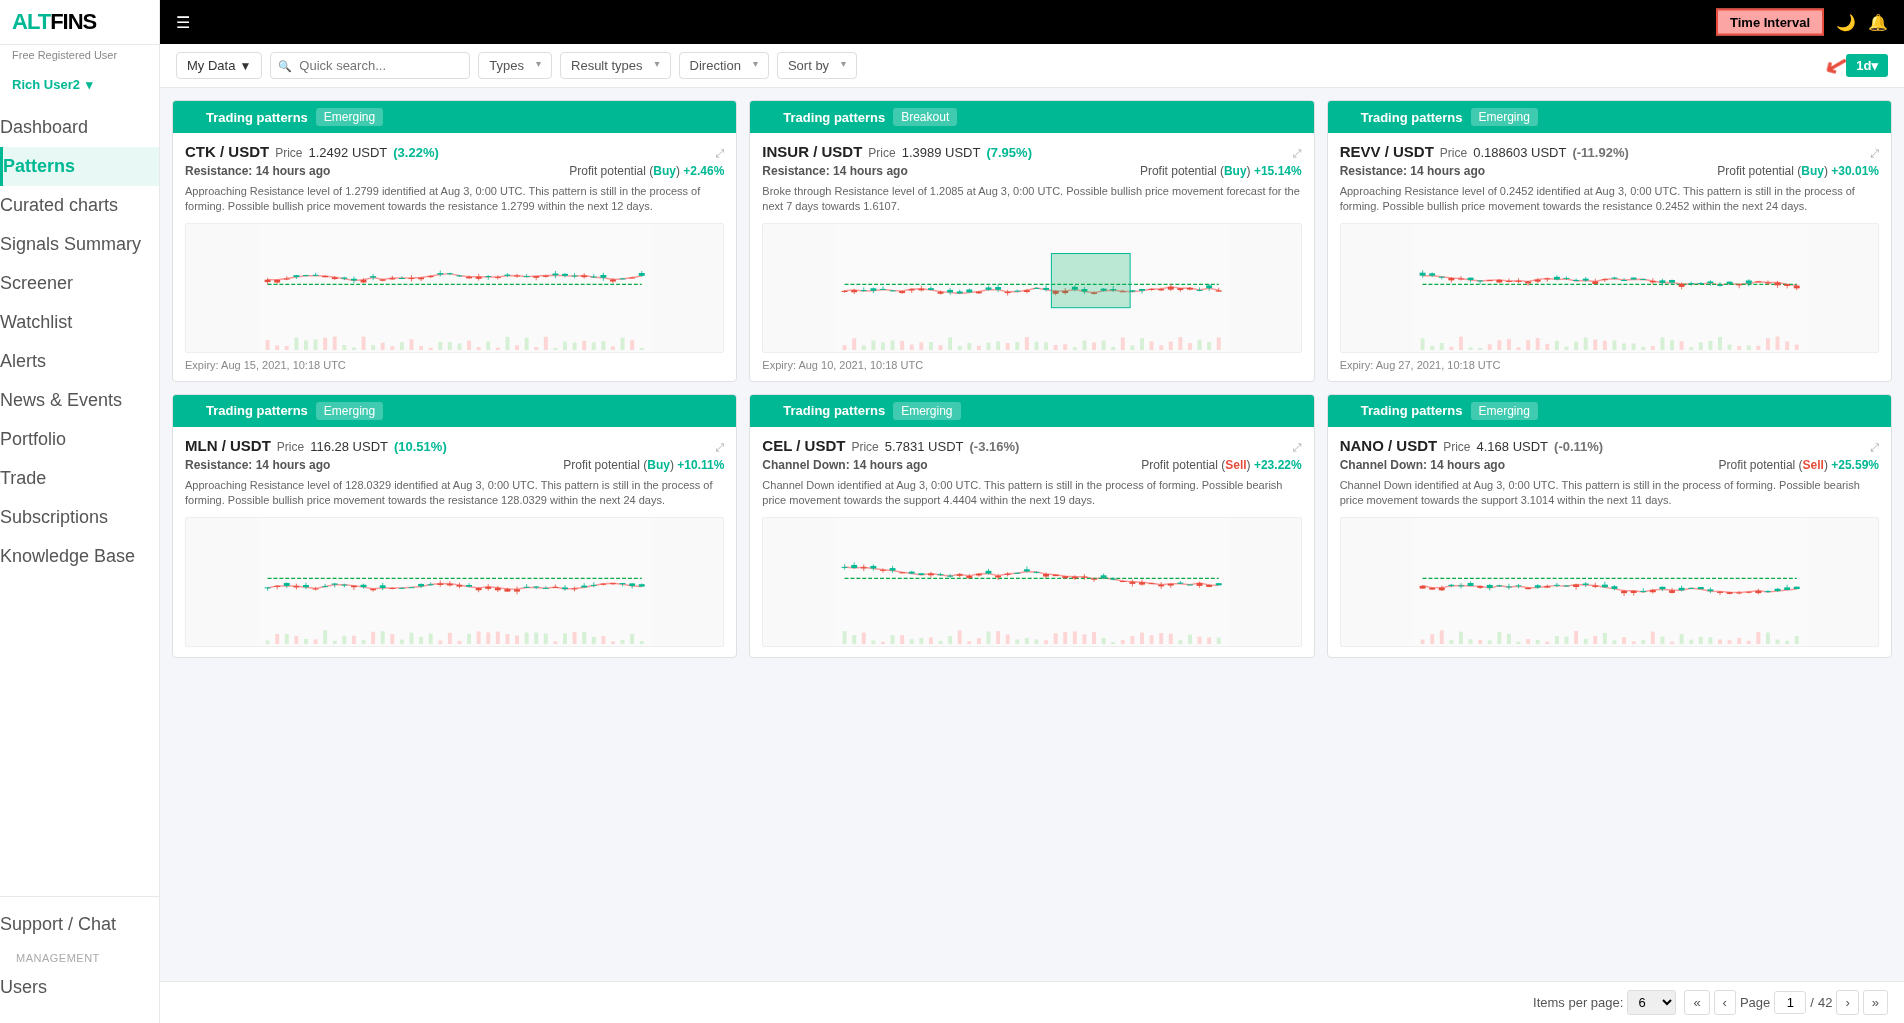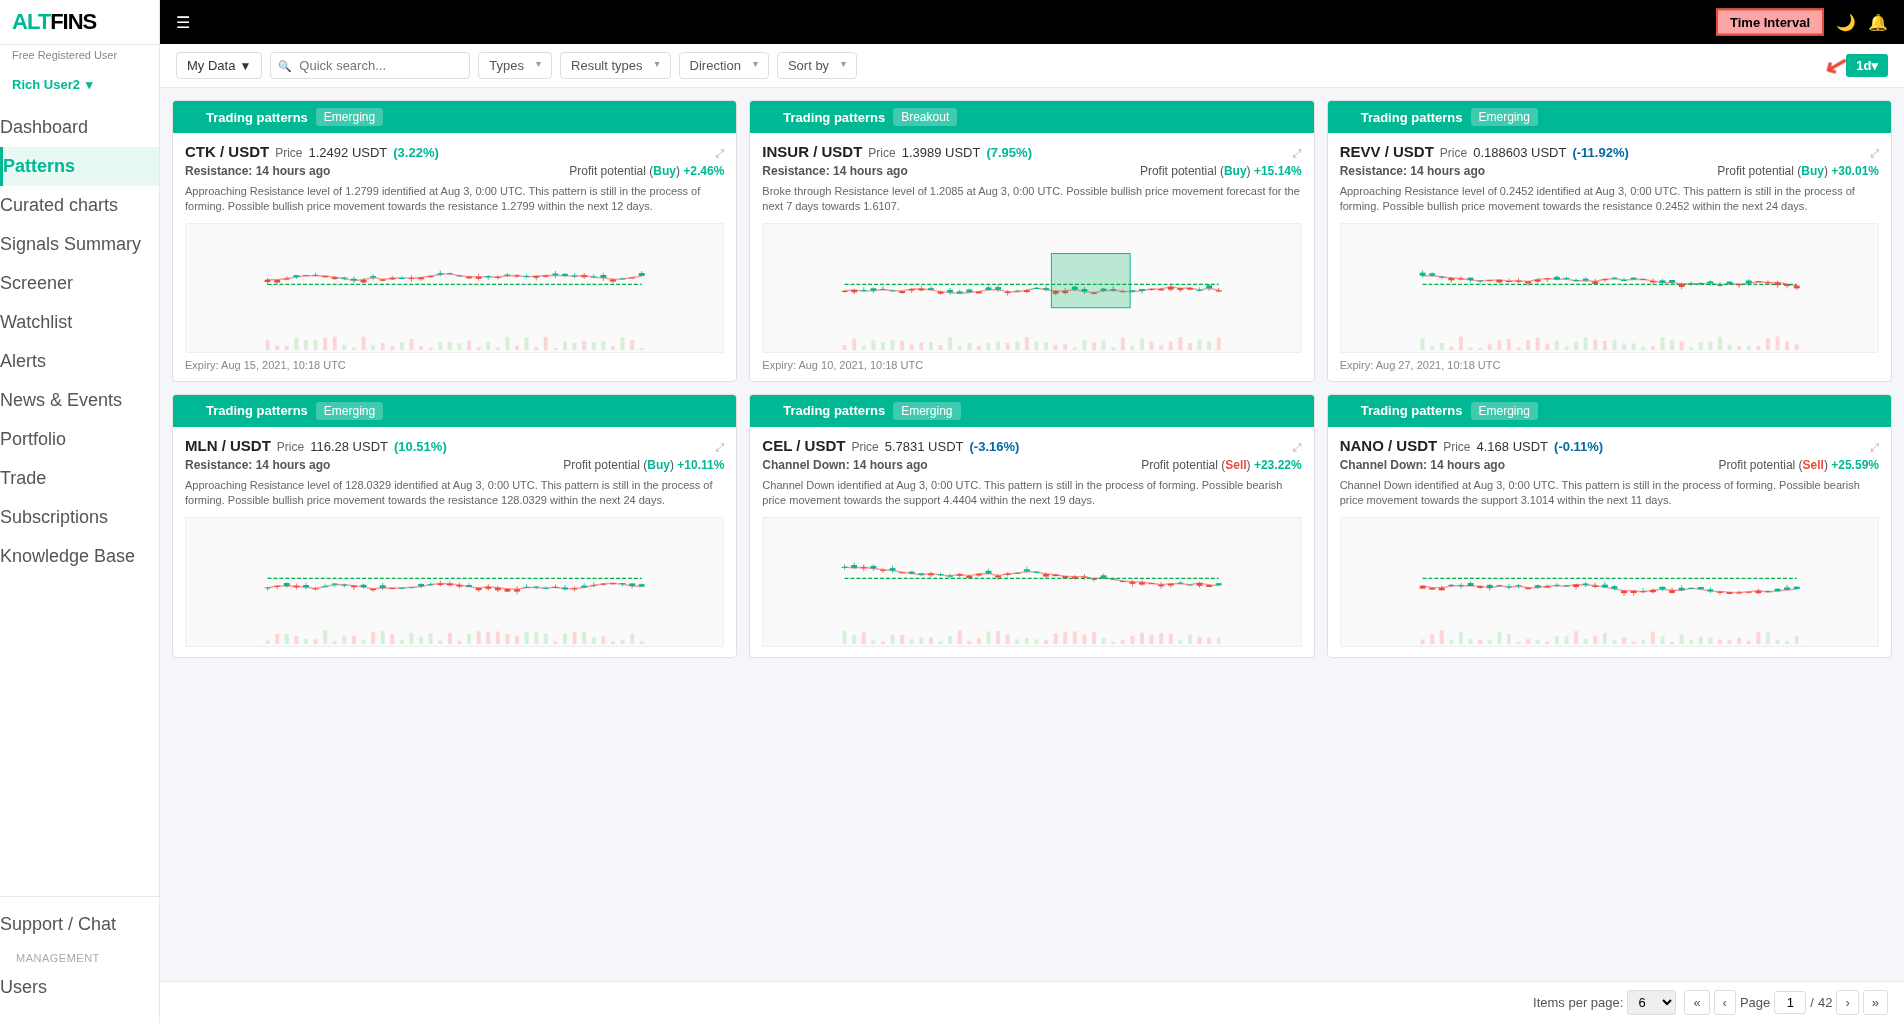--- a/index.html
+++ b/index.html
@@ -48,21 +48,21 @@
     .card { background: #fff; border: 1px solid #e0e0e0; border-radius: 4px; overflow: hidden; }
     .card-header { background: #00b894; padding: 7px 12px; display: flex; align-items: center; gap: 8px; }
     .card-header-title { color: #fff; font-weight: 600; font-size: 13px; margin-left: 21px; }
     .card-header-badge { background: rgba(255,255,255,0.25); color: #fff; padding: 2px 8px; border-radius: 3px; font-size: 12px; }
     .card-body { padding: 10px 12px; }
     .card-title-row { display: flex; align-items: baseline; gap: 6px; margin-bottom: 4px; }
     .card-symbol { font-weight: 700; font-size: 15px; color: #222; }
     .card-price-label { color: #666; font-size: 12px; }
     .card-price { color: #333; font-size: 13px; font-weight: 500; }
     .card-price-change.positive { color: #00b894; font-weight: 600; font-size: 13px; }
-    .card-price-change.negative { color: #0369a1; font-weight: 600; font-size: 13px; }
+    .card-price-change.negative { color: #737373; font-weight: 600; font-size: 13px; }
     .card-external { color: #aaa; font-size: 11px; margin-left: auto; cursor: pointer; }
     .card-sub-row { display: flex; justify-content: space-between; align-items: center; margin-bottom: 6px; }
     .card-resistance { color: #555; font-size: 12px; font-weight: 400; }
     .card-profit { font-size: 12px; color: #555; }
     .card-profit .profit-label { color: #555; }
     .card-profit .buy { color: #00b894; font-weight: 600; }
     .card-profit .sell { color: #e74c3c; font-weight: 600; }
     .card-profit .value.pos-large { color: #00b894; font-weight: 600; }
     .card-description { font-size: 11px; color: #666; line-height: 1.4; margin-bottom: 8px; }
     .card-chart { height: 130px; background: #f9f9f9; border: 1px solid #eee; border-radius: 2px; overflow: hidden; position: relative; display: flex; align-items: center; justify-content: center; }

